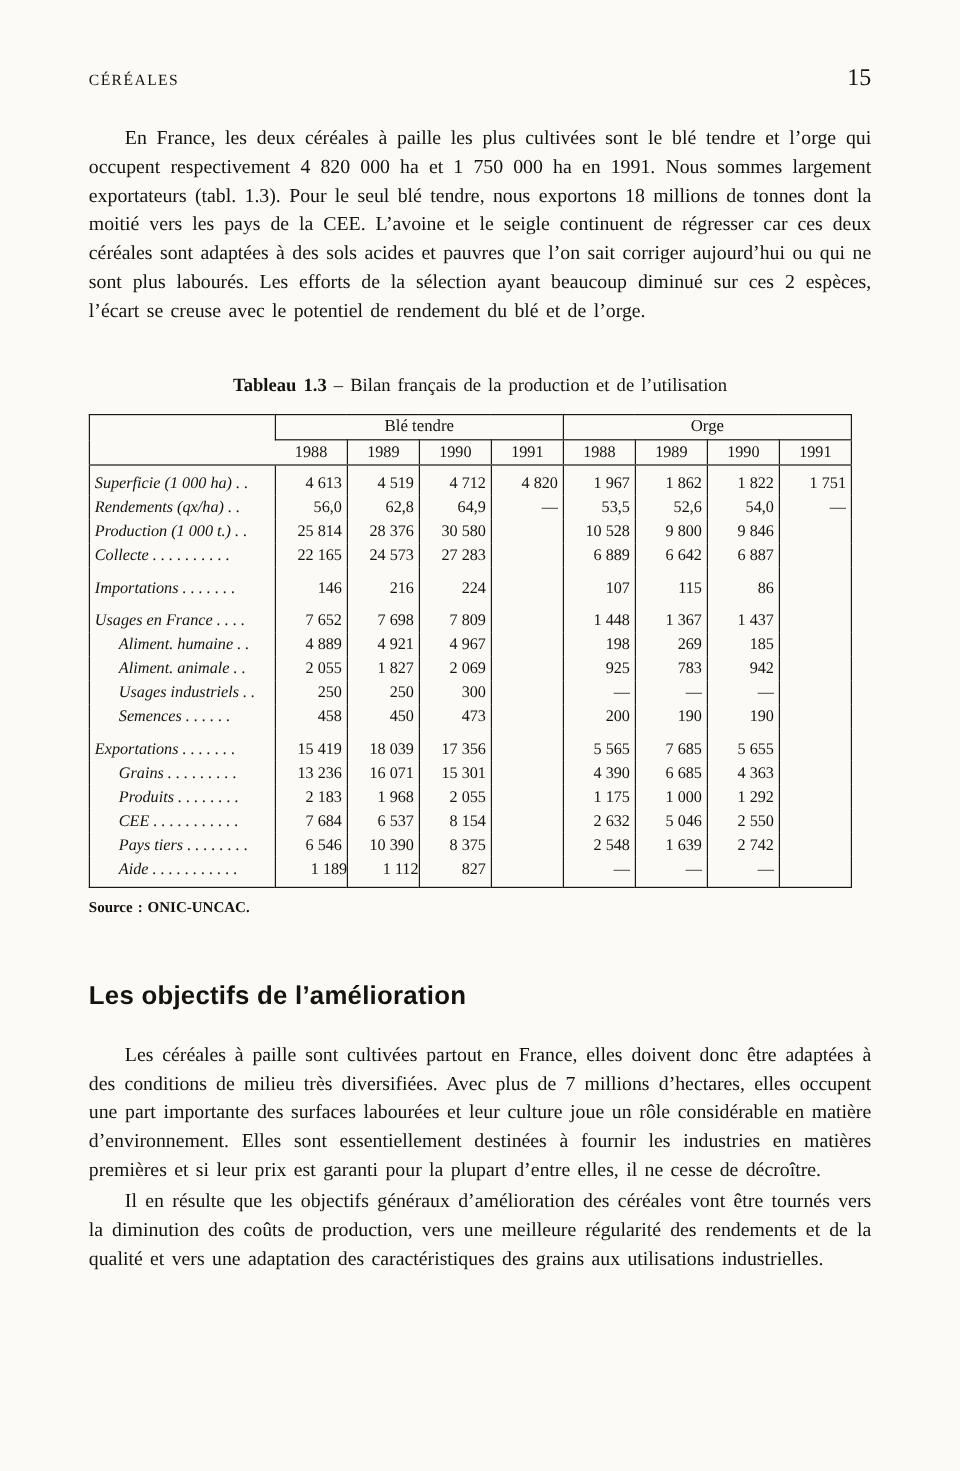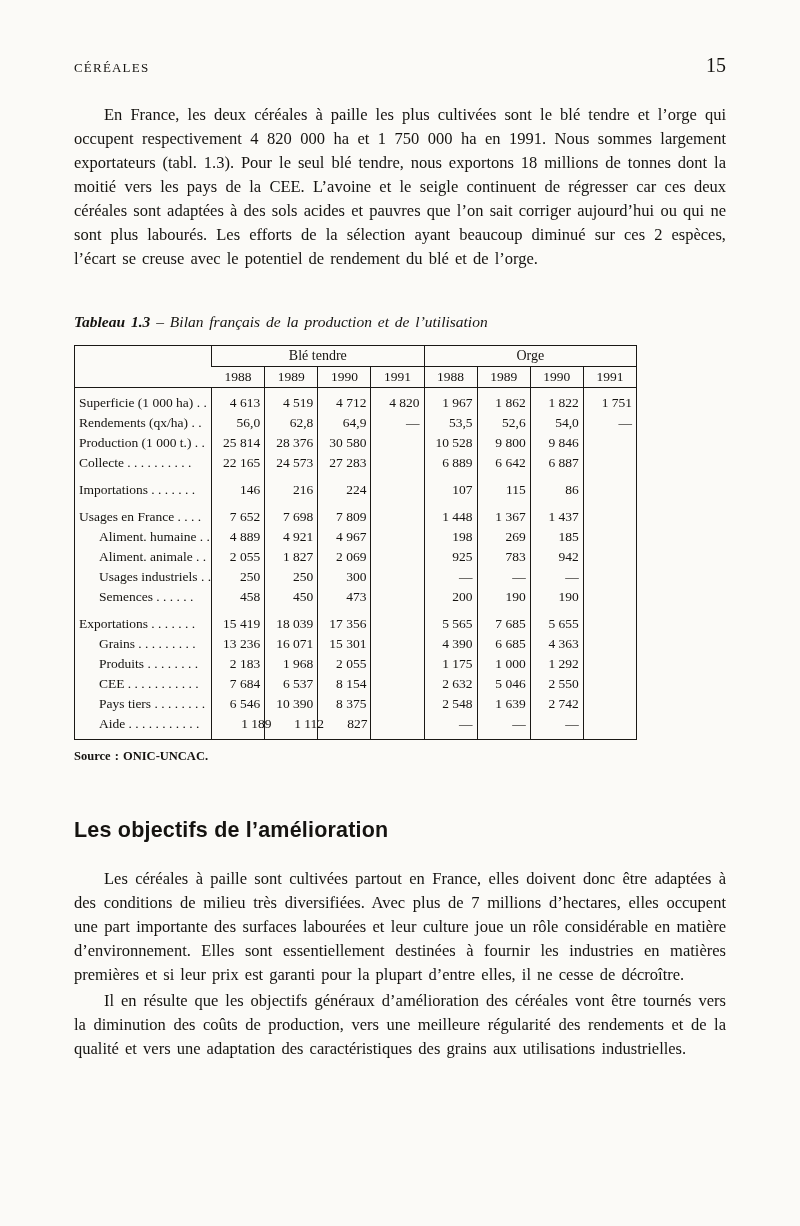--- a/index.html
+++ b/index.html
@@ -25,47 +25,47 @@
     margin: 0 0 2px 0;
     font-size: 16.5px; line-height: 24px;
     text-align: justify;
     text-indent: 30px;
     word-spacing: 2px;
   }
 
   
   .caption {
     margin-top: 40px; margin-bottom: 13px;
+    text-align: center;
     font-size: 15.5px; line-height: 21px;
     word-spacing: 2px;
-    font-style: italic;
   }
   .caption .b { font-weight: bold; }
 
   
   table.bilan {
-    width: 563px;
+    width: 636px;
     border-collapse: collapse;
     table-layout: fixed;
     border: 1.6px solid #1a1815;
     font-size: 13.5px;
   }
   table.bilan th, table.bilan td {
     font-weight: normal;
     padding: 1px 4px;
     line-height: 18px;
   }
   
   table.bilan th + th, table.bilan td + td { border-left: 1.2px solid #1a1815; }
   
   th.grp  { border-bottom: 1.2px solid #1a1815; text-align: center; font-size: 14px; padding: 4px 0 3px 0; }
   th.corner { border-bottom: 1.2px solid #1a1815; }
   th.year { border-bottom: 1.2px solid #1a1815; text-align: center; padding: 4px 0 4px 0; }
 
-  td.lbl { white-space: nowrap; overflow: hidden; padding-left: 7px; }
+  td.lbl { white-space: nowrap; overflow: hidden; padding-left: 7px; font-style: italic; }
   td.lbl.ind { padding-left: 24px; }
   td.val { text-align: right; padding-right: 11px; white-space: nowrap; }
   tr.gap td { padding-top: 8px; }
   tbody tr:first-child td { padding-top: 6px; }
   tbody tr:last-child td { padding-bottom: 6px; padding-left: 29px; }
 
   .source {
     margin-top: 9px;
     font-size: 12.5px;
     word-spacing: 1px;

